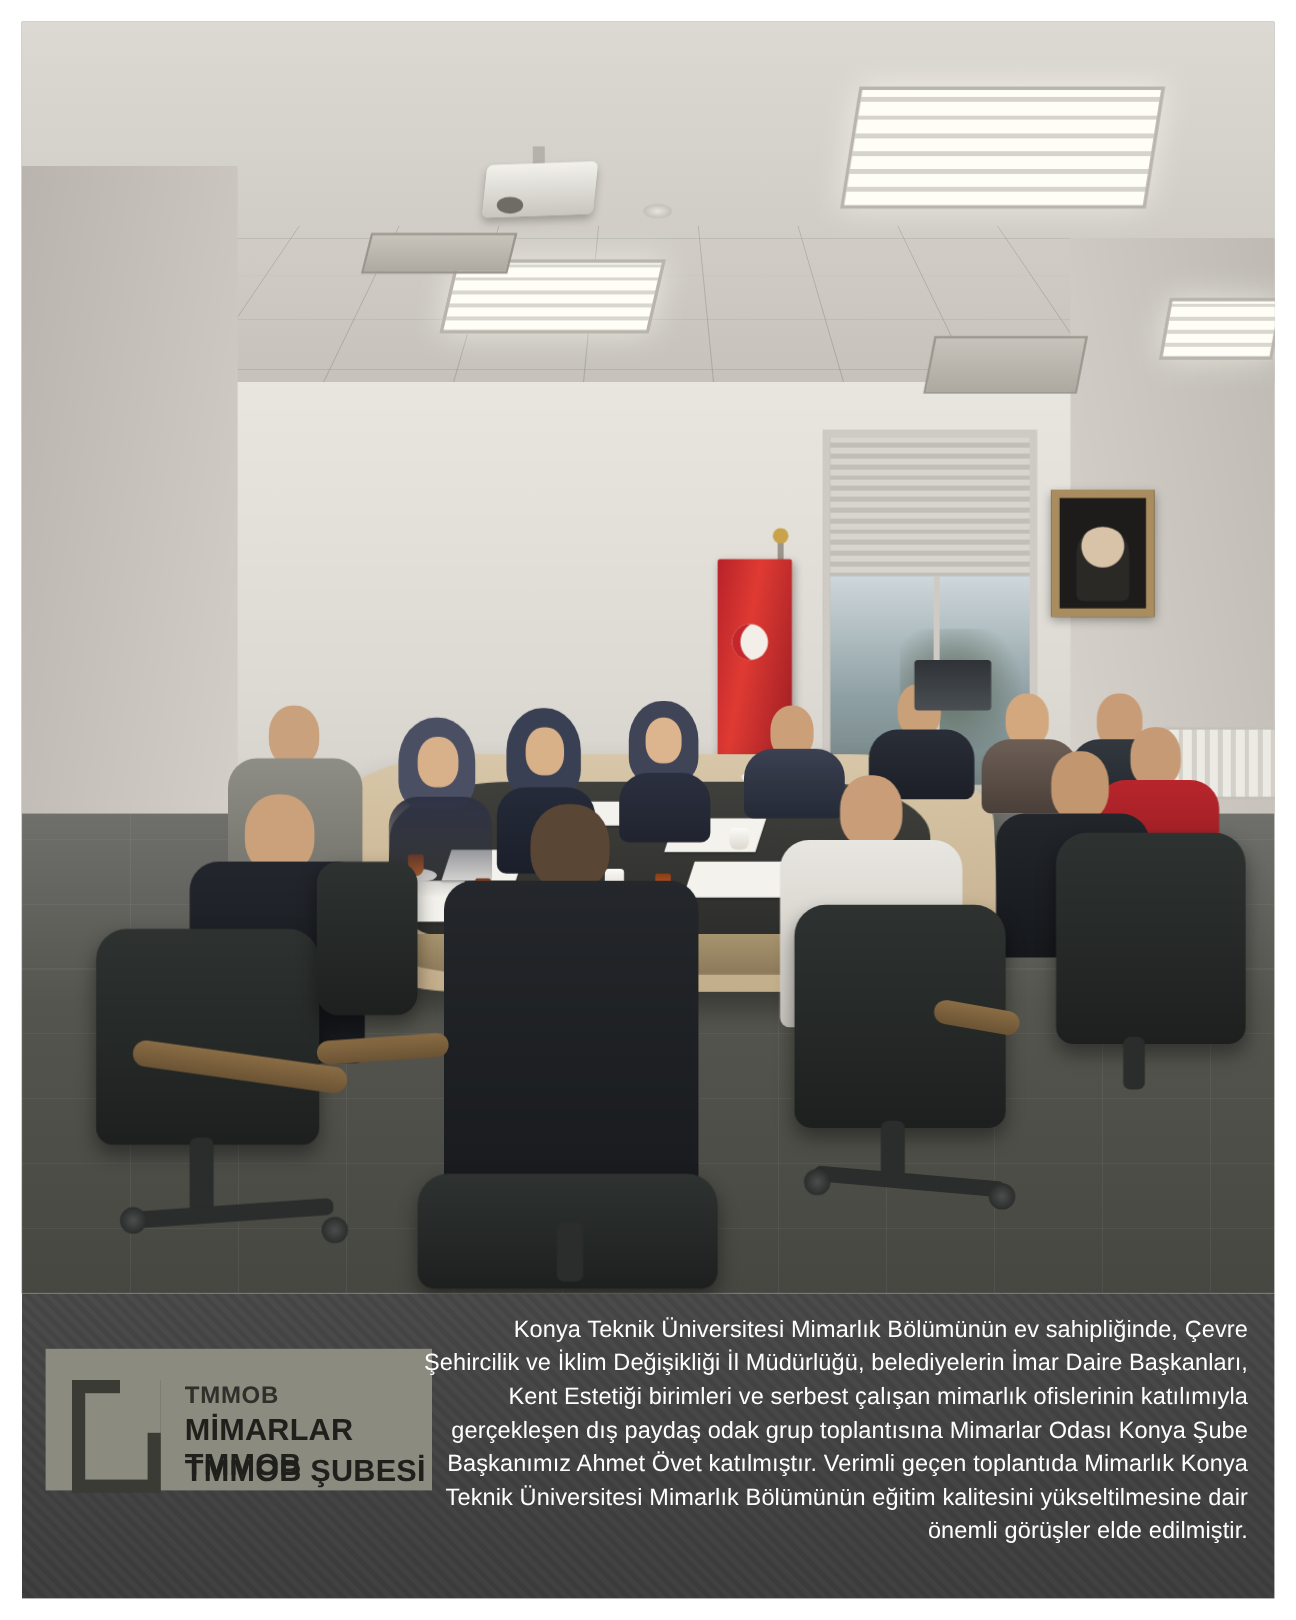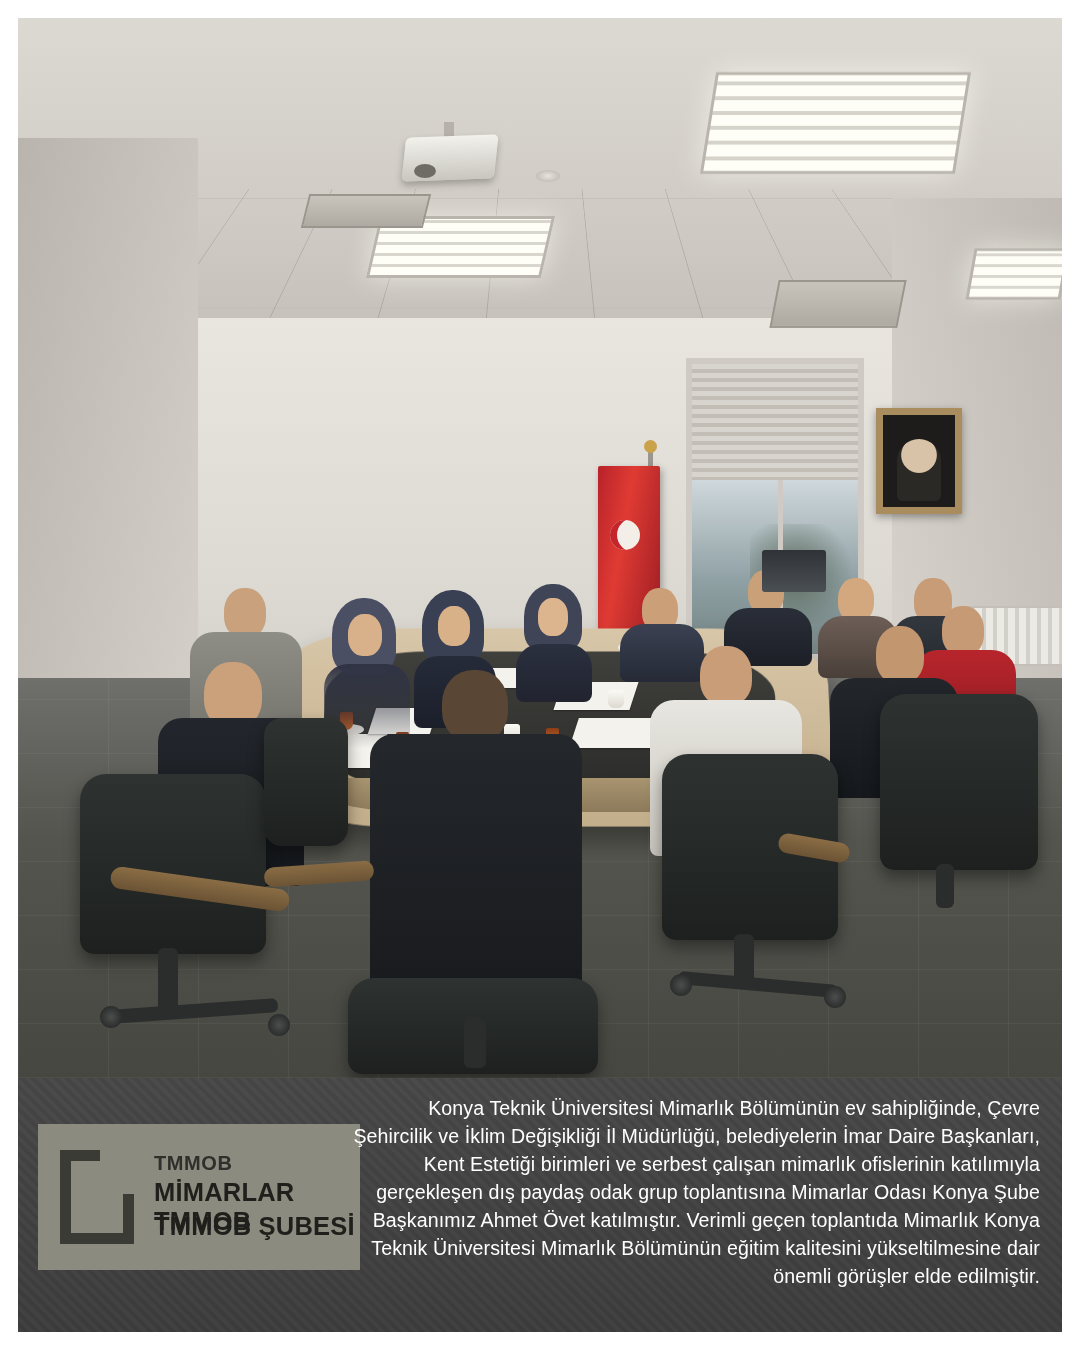--- a/index.html
+++ b/index.html
@@ -300,21 +300,21 @@
     font-size: 19.6px;
     line-height: 1.43;
     font-weight: 500;
     letter-spacing: .1px;
   }
 
   
   .logo-box {
     position: absolute;
     left: 20px; top: 46px;
-    width: 322px; height: 146px;
+    width: 322px; height: 118px;
     background: #8b8b7f;
   }
   .logo-mark {
     position: absolute;
     left: 22px; top: 26px;
     width: 74px; height: 94px;
     border: 11px solid #3b3b36;
     border-right-width: 11px;
   }
   .logo-mark::after {

